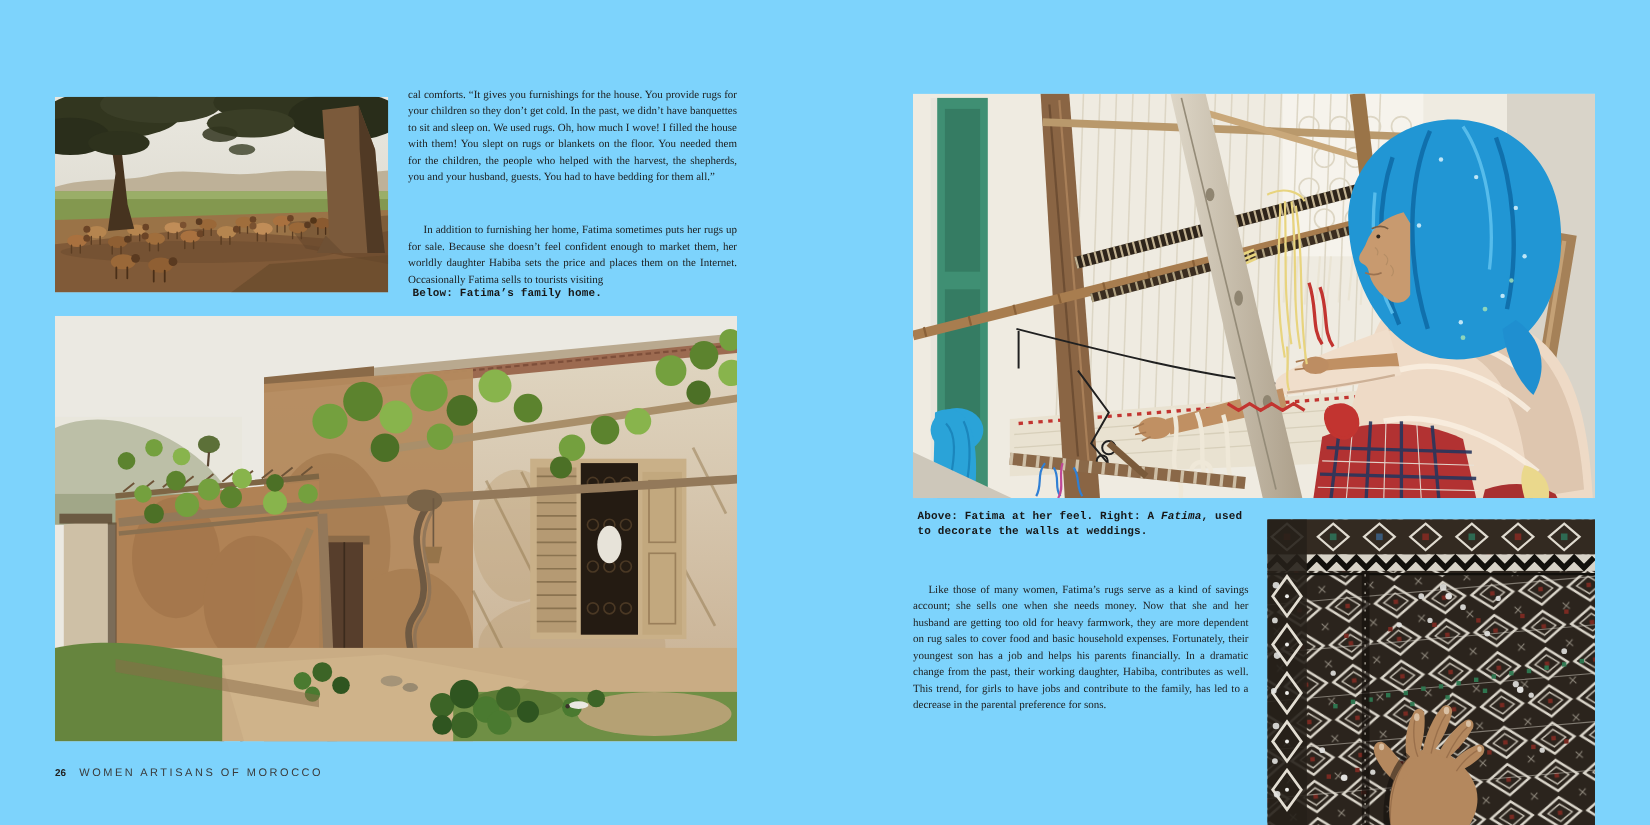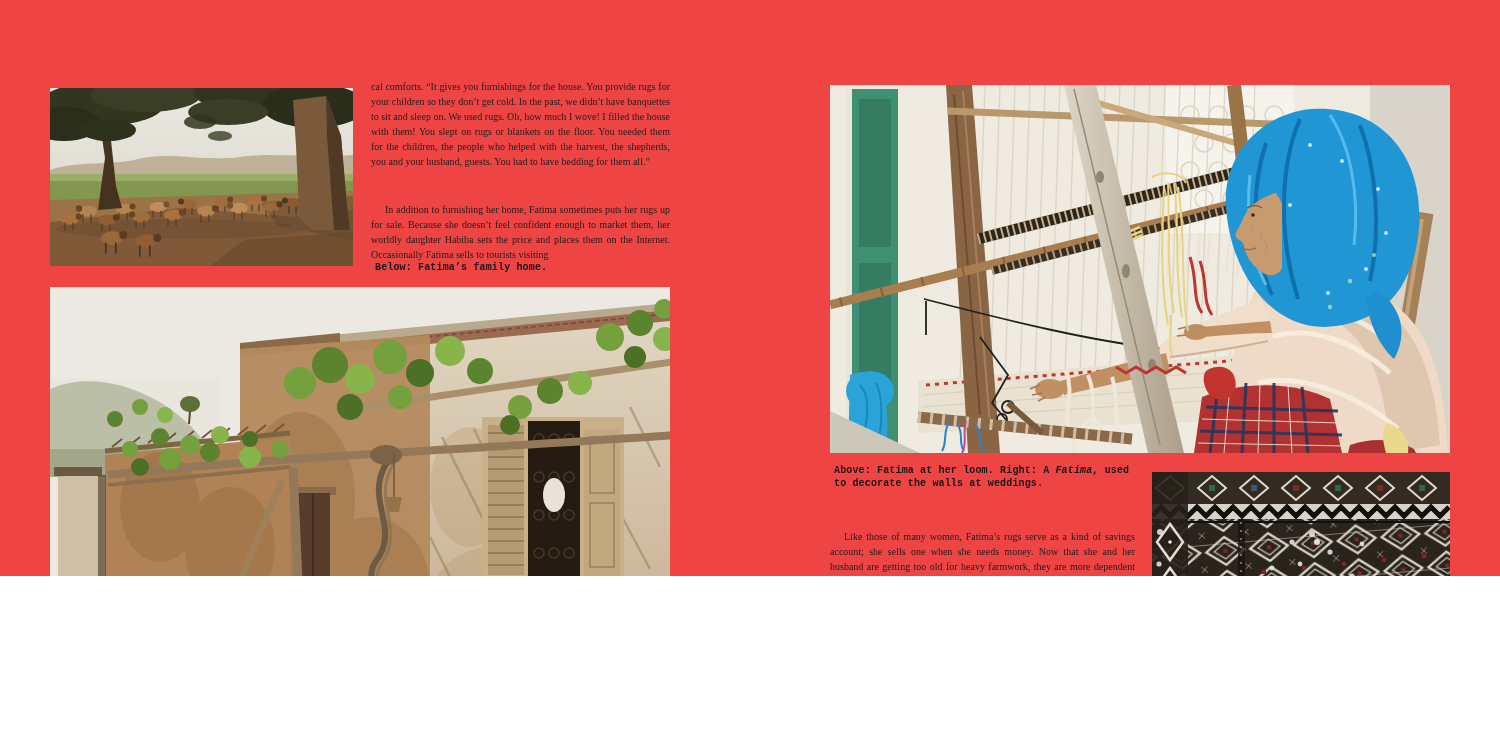--- a/index.html
+++ b/index.html
@@ -1,16 +1,16 @@
 <!DOCTYPE html>
 <html><head>
 <meta charset="utf-8">
 <style>
   html,body{margin:0;padding:0;background:#ffffff;}
-  .spread{position:relative;width:1500px;height:576px;background:#ef4444;overflow:hidden;
+  .spread{position:relative;width:1500px;height:750px;background:#7dd3fc;overflow:hidden;
           font-family:"Liberation Serif",serif;color:#1b1b1b;}
   figure.photo{position:absolute;margin:0;padding:0;overflow:hidden;}
   figure.photo svg{display:block;width:100%;height:100%;}
   .textcol{position:absolute;text-align:justify;font-size:10px;line-height:15px;color:#1d1d1d;}
   .textcol p{margin:0;}
   .textcol p.indent{text-indent:14px;margin-top:33px;}
   .caption{position:absolute;font-family:Liberation Mono, monospace;font-weight:700;
            font-size:10px;line-height:13px;color:#171717;letter-spacing:.15px;margin:4px;}
   .caption i{font-style:italic;}
   .folio{position:absolute;left:50px;top:697px;display:flex;align-items:flex-start;gap:12px;
@@ -520,21 +520,21 @@
         <g stroke-width="2" fill="none">
           <path d="M120,336 c-8,10 -2,20 -8,30" stroke="#2f7fd4"></path>
           <path d="M128,340 c6,10 0,18 6,26" stroke="#2f7fd4"></path>
           <path d="M136,336 c-4,12 2,22 -4,32" stroke="#c04898"></path>
           <path d="M146,340 c6,8 2,18 8,26" stroke="#2f7fd4"></path>
         </g>
         <polygon points="0,326 90,368 0,368" fill="#cdc7ba"></polygon>
       </svg>
     </figure>
 
-    <p class="caption" id="right-caption"><span>Above: Fatima at her loom. Right: A </span><i>Fatima</i><span>, used to decorate the walls at weddings.</span></p>
+    <p class="caption" id="right-caption"><span>Above: Fatima at her feel. Right: A </span><i>Fatima</i><span>, used to decorate the walls at weddings.</span></p>
 
     <div class="textcol" id="right-text">
       <p class="indent">Like those of many women, Fatima’s rugs serve as a kind of savings account; she sells one when she needs money. Now that she and her husband are getting too old for heavy farmwork, they are more dependent on rug sales to cover food and basic household expenses. Fortunately, their youngest son has a job and helps his parents financially. In a dramatic change from the past, their working daughter, Habiba, contributes as well. This trend, for girls to have jobs and contribute to the family, has led to a decrease in the parental preference for sons.</p>
     </div>
 
     <figure class="photo" id="textile-photo">
       <svg viewBox="0 0 298 278" preserveAspectRatio="none">
         <defs>
           <pattern id="p-diam" width="44" height="34" patternUnits="userSpaceOnUse" patternTransform="rotate(-5)">
             <rect width="44" height="34" fill="#2b241d"></rect>

